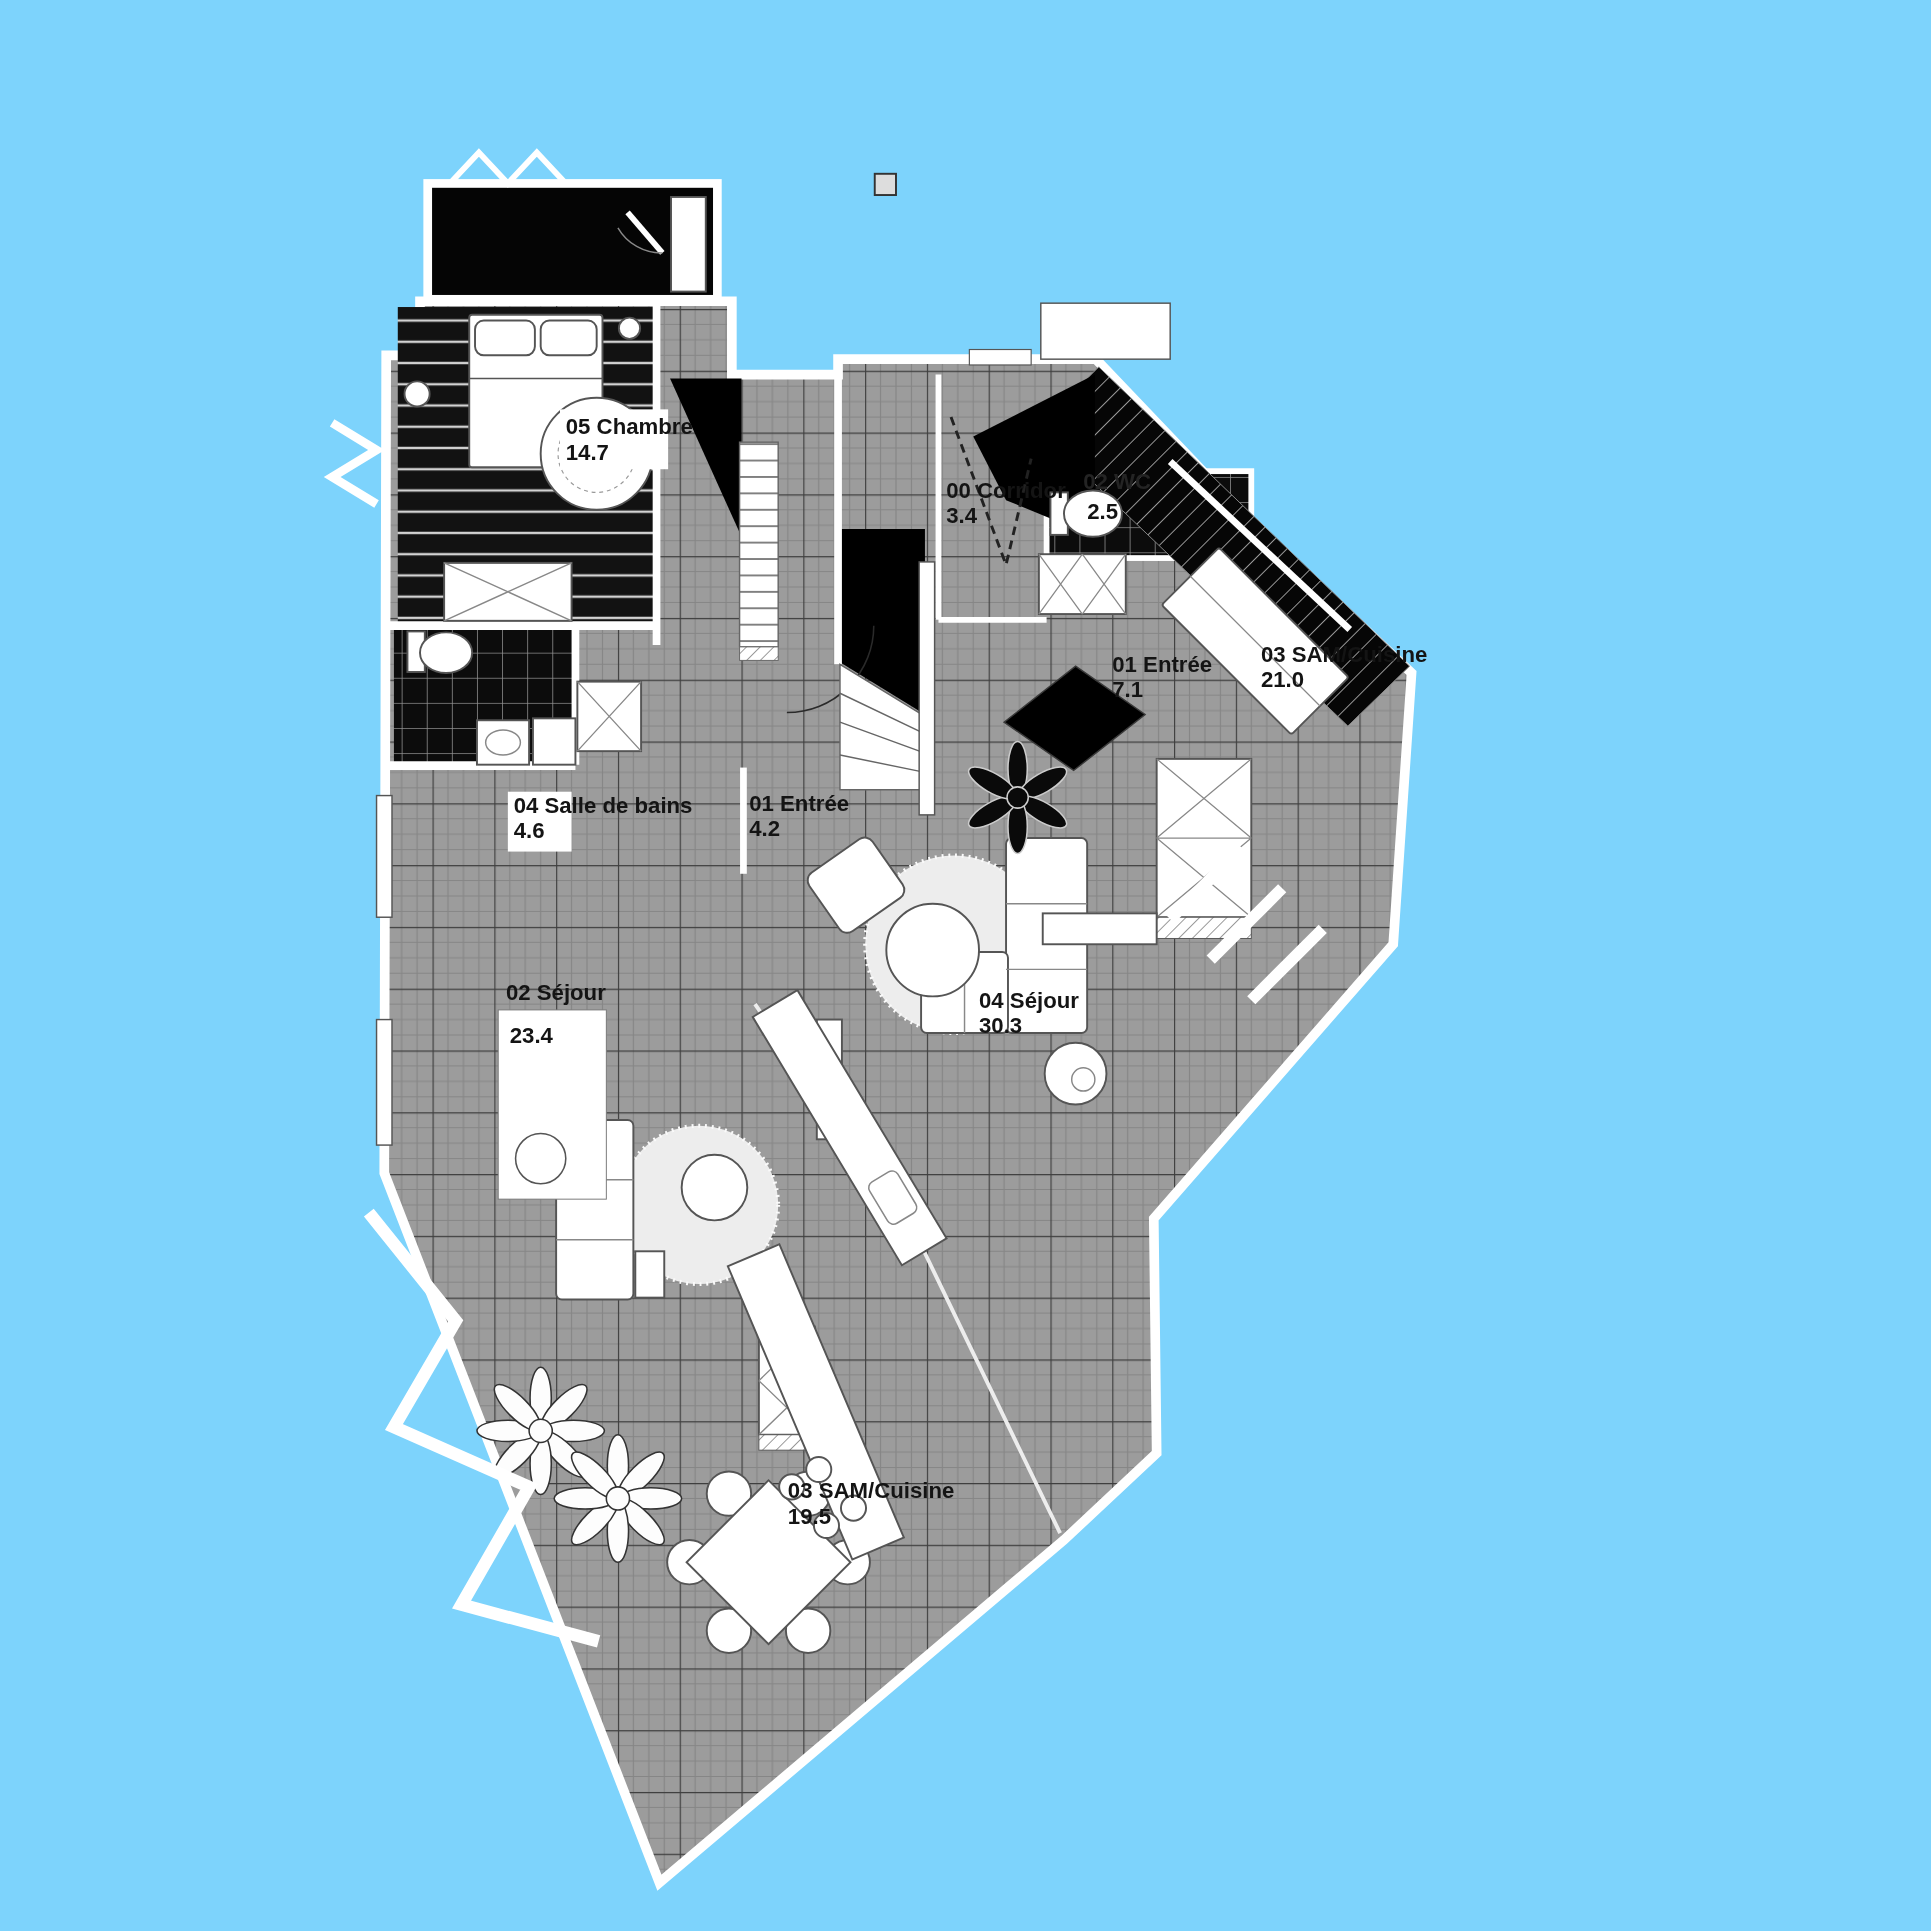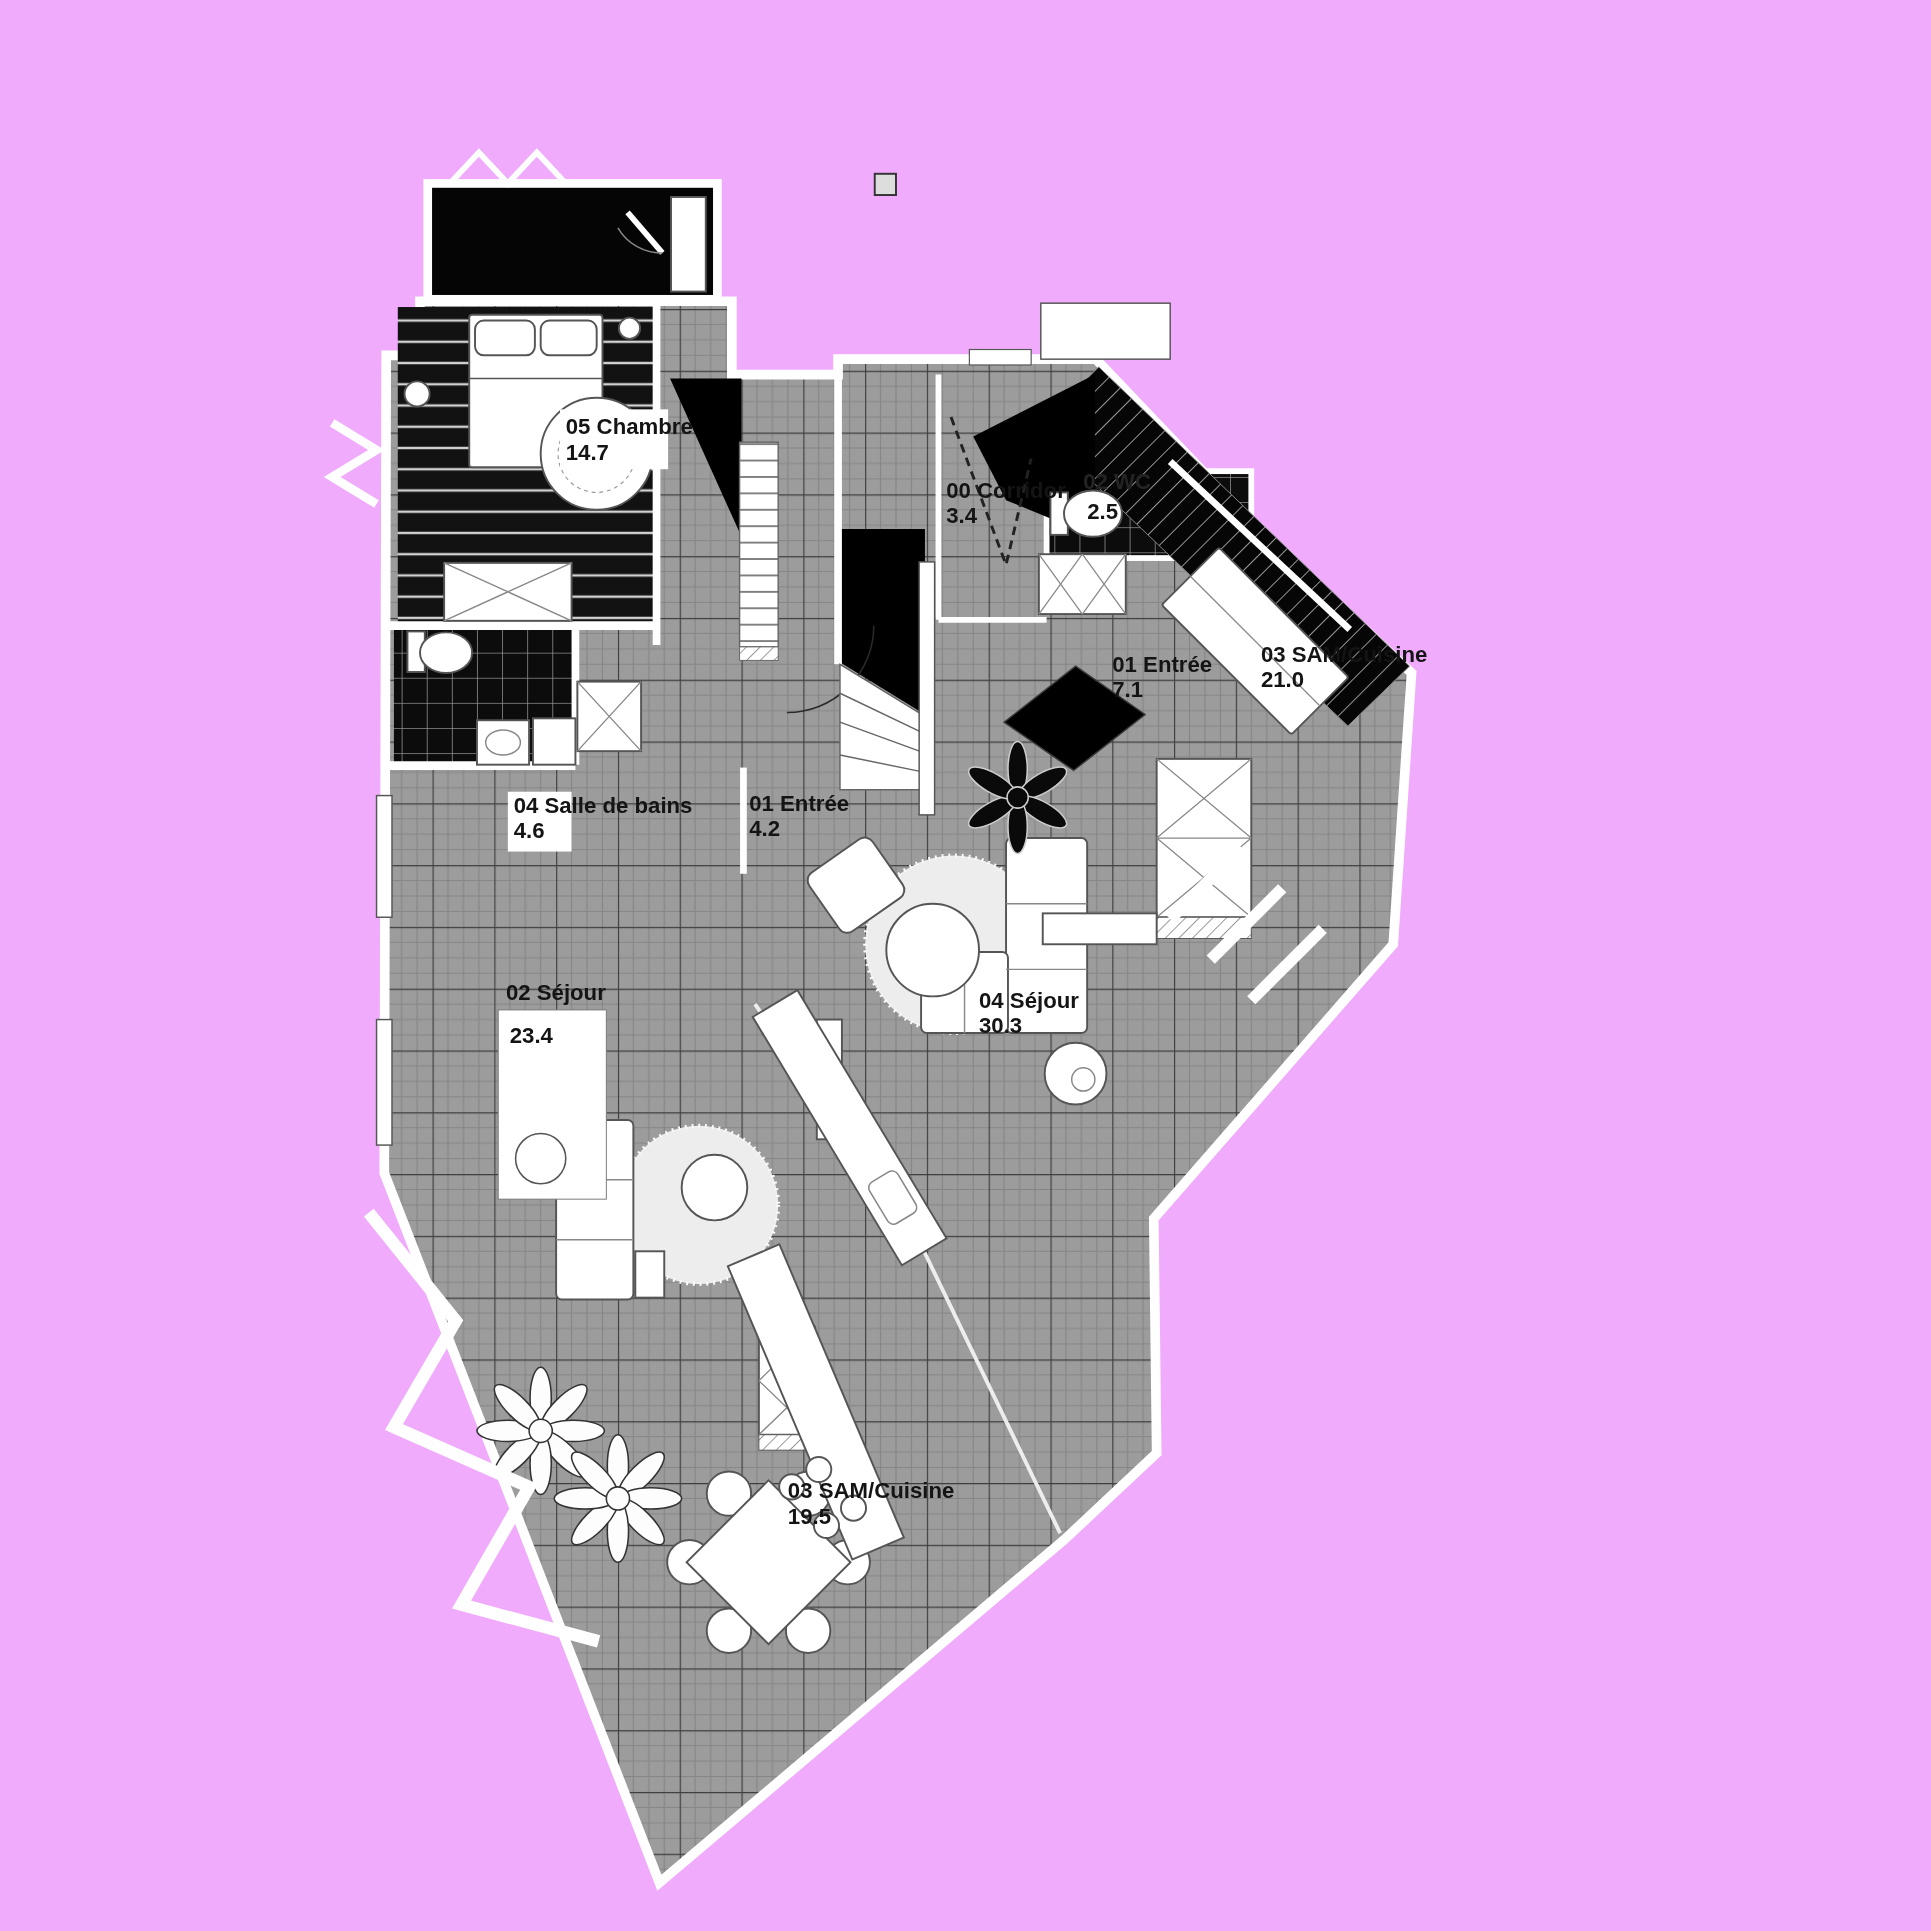--- a/index.html
+++ b/index.html
@@ -1,16 +1,16 @@
 <!DOCTYPE html>
 <html><head>
 <meta charset="utf-8">
 <style>
   html,body{margin:0;padding:0;background:#000;}
-  .stage{width:1931px;height:1931px;background:#f0abfc;position:relative;overflow:hidden;text-align:right;}
+  .stage{width:1931px;height:1931px;background:#7dd3fc;position:relative;overflow:hidden;text-align:right;}
   svg{display:block;}
   svg text{font-family:"Liberation Sans","DejaVu Sans",sans-serif;font-size:23px;font-weight:600;fill:#141414;}
   svg text.on-dark{fill:#242424;}
   svg text.area{font-weight:600;}
 </style>
 </head>
 <body>
 
 <div class="stage">
 <svg width="1931" height="1931" viewBox="0 0 2000 2000">

